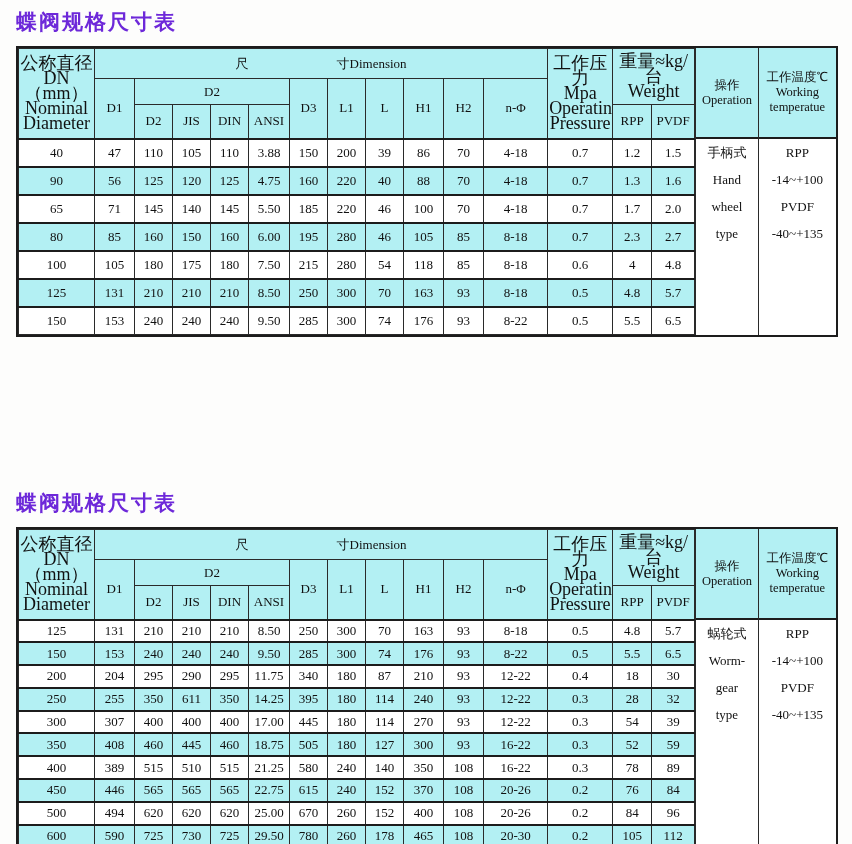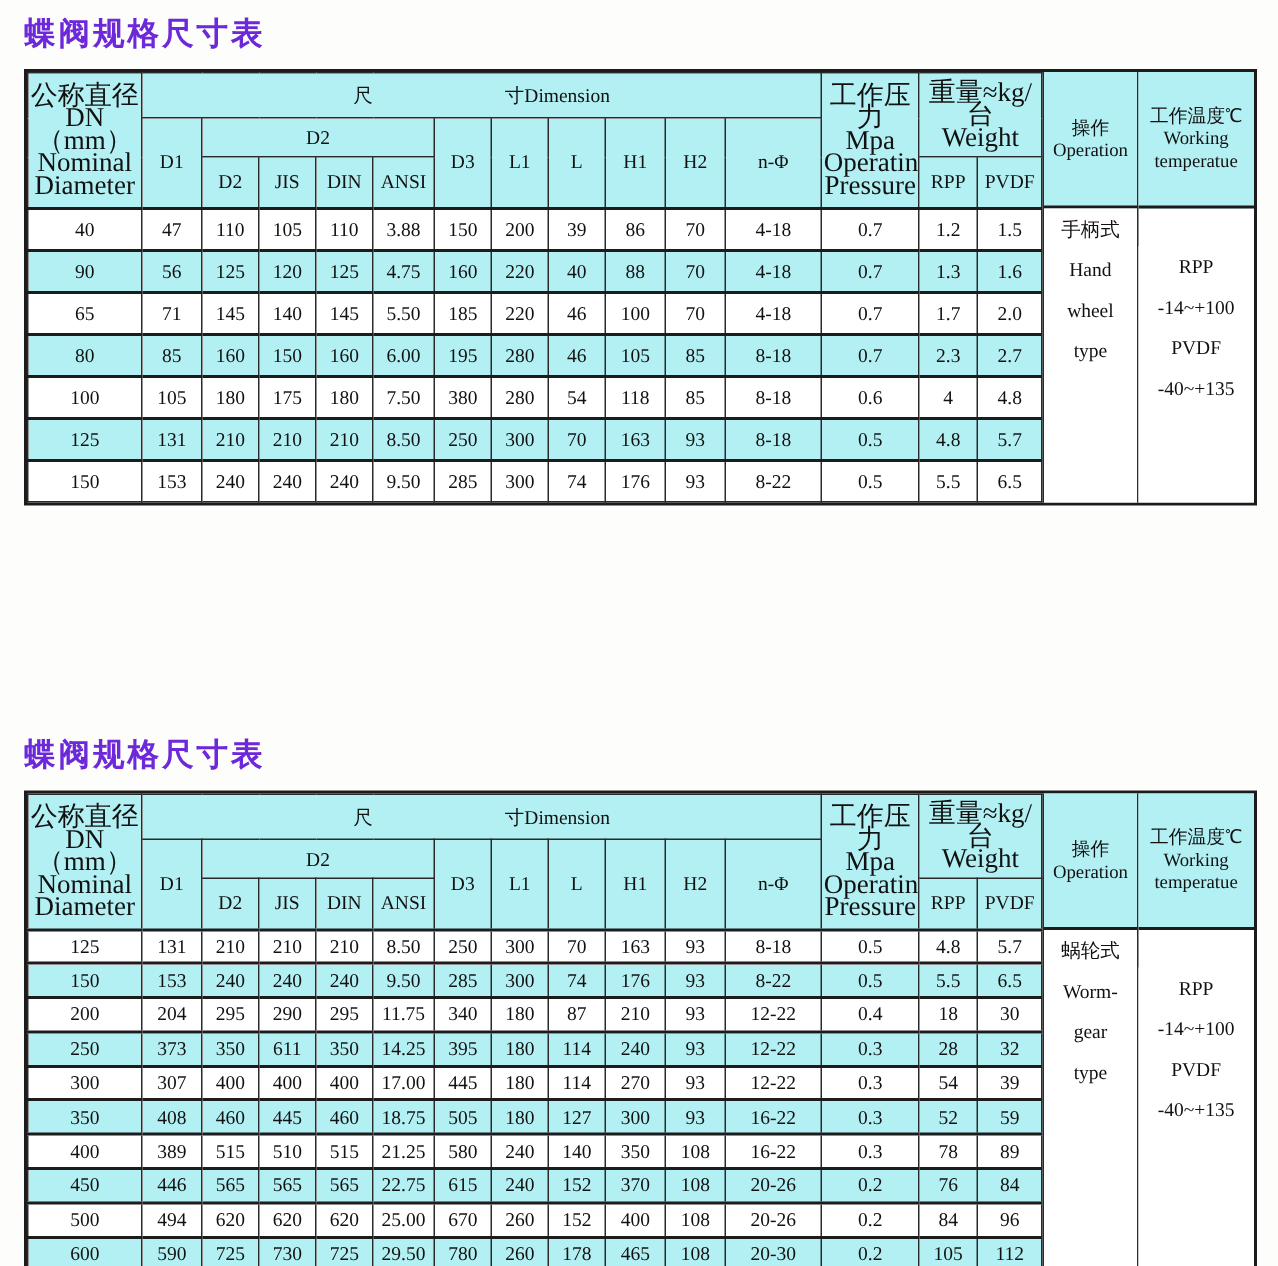--- a/index.html
+++ b/index.html
@@ -31,21 +31,21 @@
   .t1 tbody td{ height:28px; }
   .t2 tbody td{ height:22.8px; }
   .t1 thead tr:nth-child(1) th{ height:30px; }
   .t1 thead tr:nth-child(2) th{ height:26px; }
   .t1 thead tr:nth-child(3) th{ height:34px; }
   .t2 thead tr:nth-child(1) th{ height:30px; }
   .t2 thead tr:nth-child(2) th{ height:26px; }
   .t2 thead tr:nth-child(3) th{ height:34px; }
   .side-col{ display:flex; flex-direction:column; border-left:1px solid var(--thin); }
   .op{ width:64px; }
-  .temp{ width:80px;gap:25px; }
+  .temp{ width:80px; }
   .side-head{
     height:91px; background:var(--cyan); border-bottom:2px solid var(--border);
     display:flex; flex-direction:column; justify-content:center; align-items:center;
   }
   .side-head span{ display:block; line-height:15px; font-size:12.5px; text-align:center; }
   .side-body{
     flex:1; background:#fff; display:flex; flex-direction:column;
     justify-content:flex-start; align-items:center;
   }
   .side-body span{ display:block; line-height:27px; font-size:13px; text-align:center; white-space:nowrap; }
@@ -184,21 +184,21 @@
           <td>2.3</td>
           <td>2.7</td>
         </tr>
           <tr style="">
           <td>100</td>
           <td>105</td>
           <td>180</td>
           <td>175</td>
           <td>180</td>
           <td>7.50</td>
-          <td>380</td>
+          <td>215</td>
           <td>280</td>
           <td>54</td>
           <td>118</td>
           <td>85</td>
           <td>8-18</td>
           <td>0.6</td>
           <td>4</td>
           <td>4.8</td>
         </tr>
           <tr style="" class="alt">
@@ -374,21 +374,21 @@
           <td>87</td>
           <td>210</td>
           <td>93</td>
           <td>12-22</td>
           <td>0.4</td>
           <td>18</td>
           <td>30</td>
         </tr>
           <tr style="" class="alt">
           <td>250</td>
-          <td>373</td>
+          <td>255</td>
           <td>350</td>
           <td>611</td>
           <td>350</td>
           <td>14.25</td>
           <td>395</td>
           <td>180</td>
           <td>114</td>
           <td>240</td>
           <td>93</td>
           <td>12-22</td>

